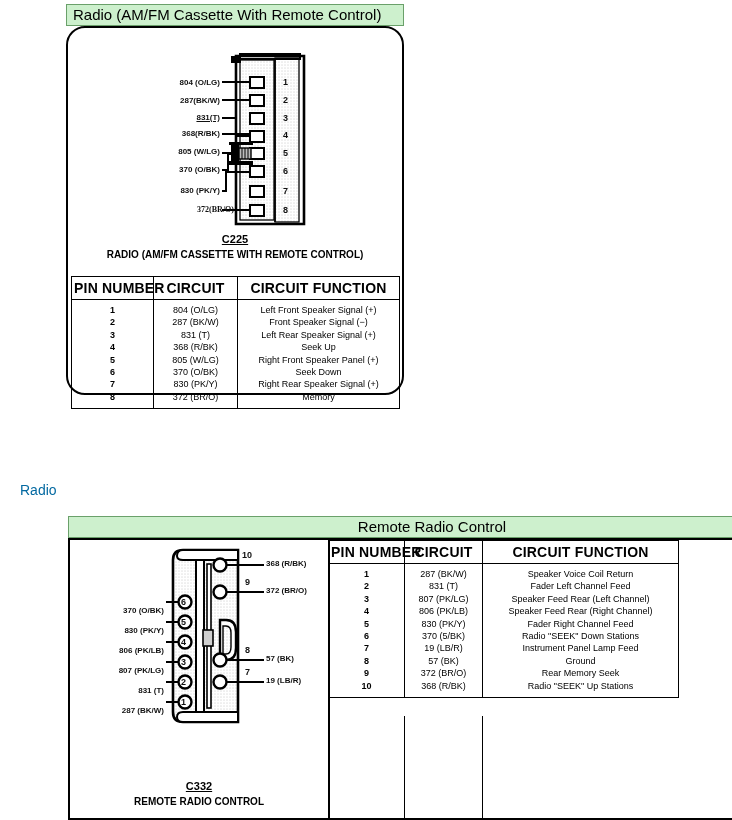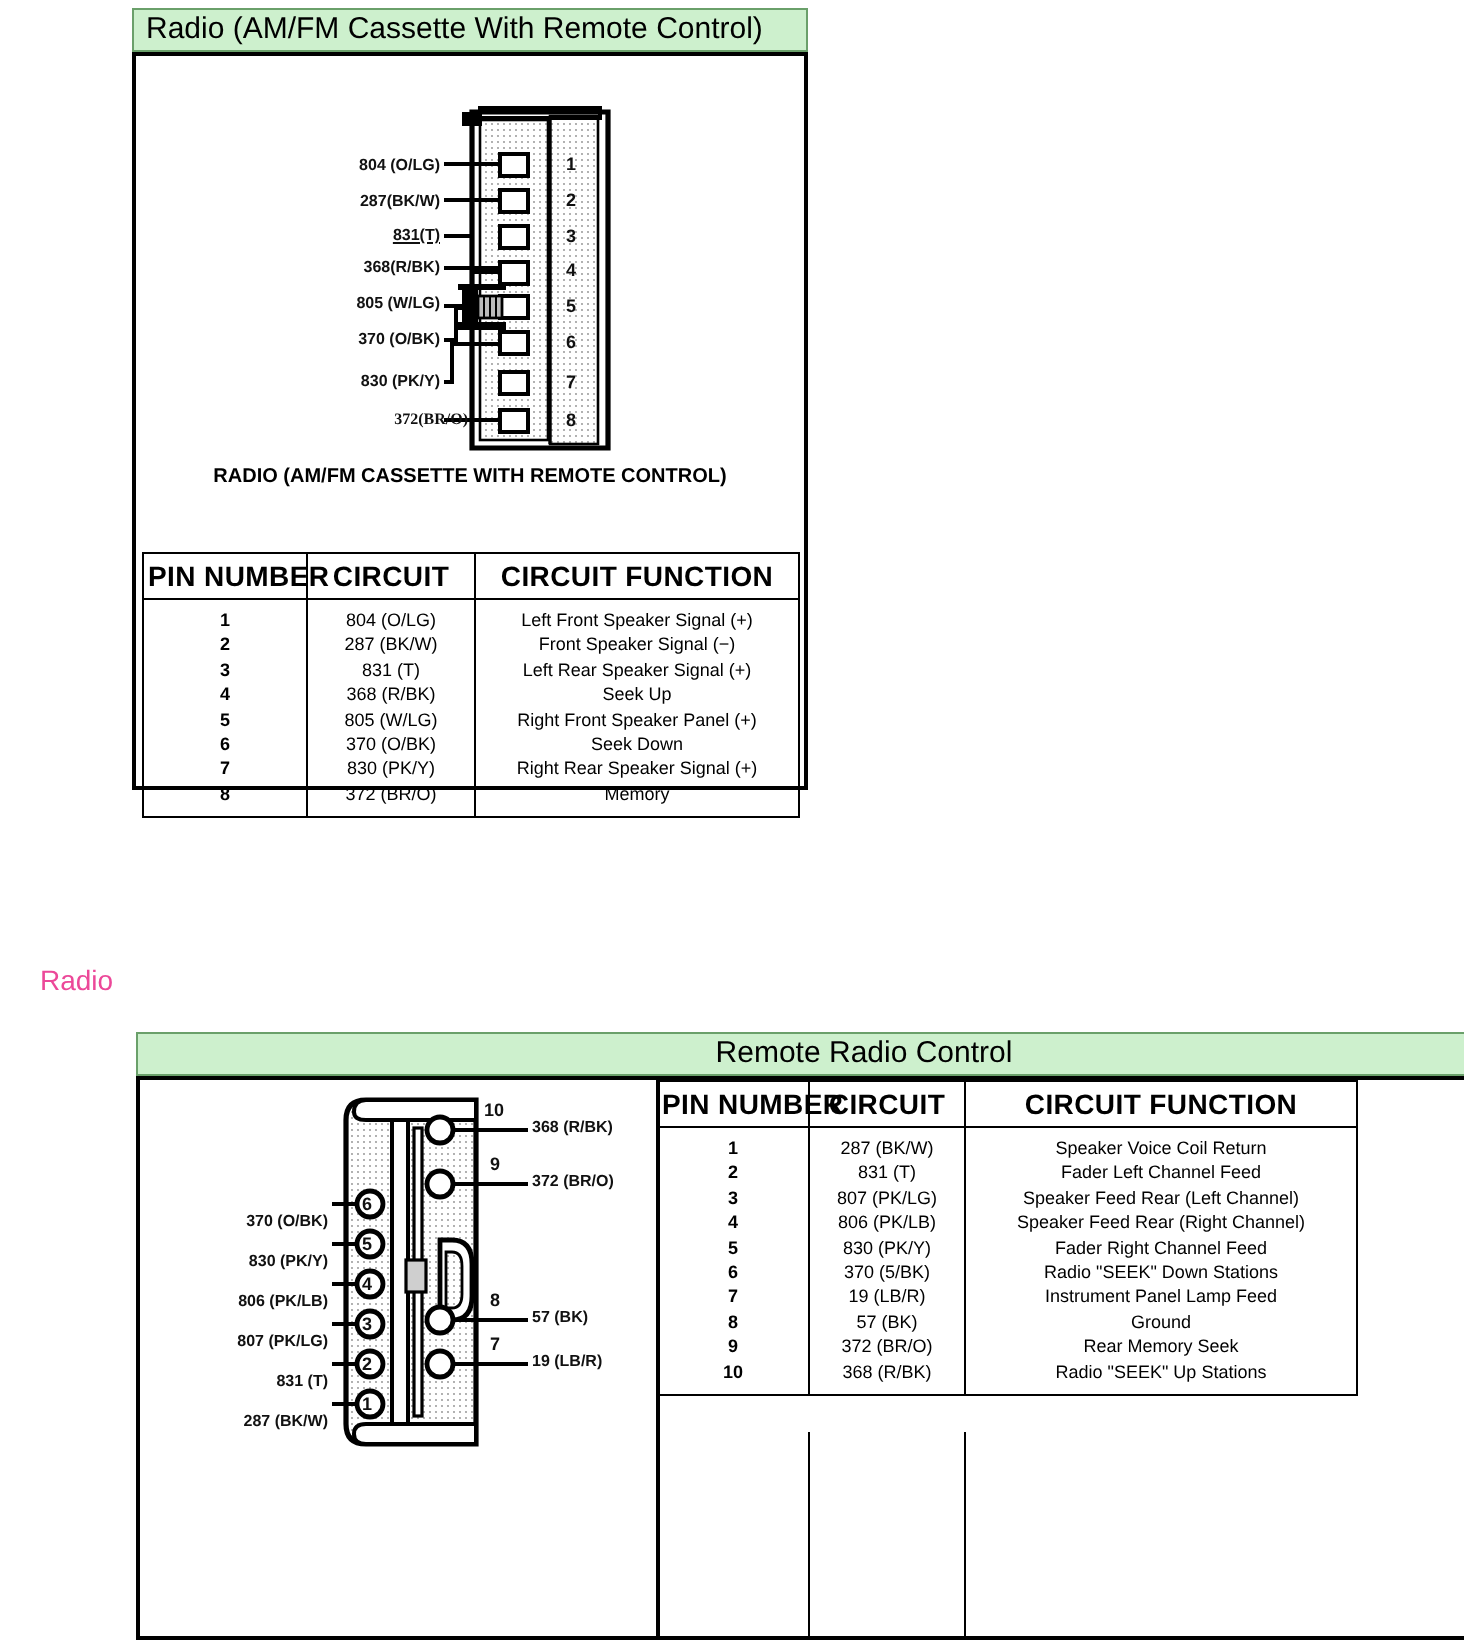--- a/index.html
+++ b/index.html
@@ -30,21 +30,21 @@
     box-sizing:border-box;
     border:2px solid #000;
     background:#fff;
     position:relative;
   }
 
   
   .free-label{
     position:absolute;
     font-size:14px;
-    color:#ec4899;
+    color:#0369a1;
     white-space:nowrap;
   }
 
   
   table.pin-table{
     border-collapse:collapse;
     font-family:"Liberation Sans", sans-serif;
     table-layout:fixed;
   }
   table.pin-table th{
@@ -104,21 +104,21 @@
   }
   svg{display:block;}
 </style>
 </head>
 <body>
 
 <div class="panel" style="left:66px;top:4px;width:338px;">
 
   <div class="panel-title title-left">Radio (AM/FM Cassette With Remote Control)</div>
 
-  <div class="panel-body" style="height:369px;">
+  <div class="panel-body" style="height:369px;border-radius:19px;">
 
     <div class="conn-wrap" style="left:0;top:0;width:334px;height:200px;">
 
       <div class="wlabel r" style="left:70px;top:50px;width:82px;">804 (O/LG)</div>
       <div class="wlabel r" style="left:70px;top:68px;width:82px;">287(BK/W)</div>
       <div class="wlabel r" style="left:70px;top:85px;width:82px;text-decoration:underline;">831(T)</div>
       <div class="wlabel r" style="left:70px;top:101px;width:82px;">368(R/BK)</div>
       <div class="wlabel r" style="left:70px;top:119px;width:82px;">805 (W/LG)</div>
       <div class="wlabel r" style="left:70px;top:137px;width:82px;">370 (O/BK)</div>
       <div class="wlabel r" style="left:70px;top:158px;width:82px;">830 (PK/Y)</div>
@@ -172,20 +172,21 @@
       <div class="pnum" style="left:215px;top:49px;">1</div>
       <div class="pnum" style="left:215px;top:67px;">2</div>
       <div class="pnum" style="left:215px;top:85px;">3</div>
       <div class="pnum" style="left:215px;top:102px;">4</div>
       <div class="pnum" style="left:215px;top:120px;">5</div>
       <div class="pnum" style="left:215px;top:138px;">6</div>
       <div class="pnum" style="left:215px;top:158px;">7</div>
       <div class="pnum" style="left:215px;top:177px;">8</div>
 
       <div class="conn-caption" style="left:0;top:205px;width:334px;">
+        <span class="cid">C225</span>
         <span>RADIO (AM/FM CASSETTE WITH REMOTE CONTROL)</span>
       </div>
     </div>
 
     <table class="pin-table" style="position:absolute;left:3px;top:248px;width:328px;">
       <colgroup>
           <col style="width:82px">
           <col style="width:84px">
           <col style="width:162px">
         </colgroup>
@@ -317,20 +318,24 @@
         <line x1="96" y1="122" x2="108" y2="122" stroke="#000" stroke-width="2"></line>
         <line x1="96" y1="142" x2="108" y2="142" stroke="#000" stroke-width="2"></line>
         <line x1="96" y1="162" x2="108" y2="162" stroke="#000" stroke-width="2"></line>
 
         <line x1="157" y1="25" x2="194" y2="25" stroke="#000" stroke-width="2"></line>
         <line x1="157" y1="52" x2="194" y2="52" stroke="#000" stroke-width="2"></line>
         <line x1="157" y1="120" x2="194" y2="120" stroke="#000" stroke-width="2"></line>
         <line x1="157" y1="142" x2="194" y2="142" stroke="#000" stroke-width="2"></line>
       </svg>
 
+      <div class="conn-caption" style="left:0;top:240px;width:258px;">
+        <span class="cid">C332</span>
+        <span>REMOTE RADIO CONTROL</span>
+      </div>
     </div>
 
     <div style="position:absolute;left:258px;top:0;width:2px;height:278px;background:#000;"></div>
 
     <table class="pin-table" style="position:absolute;left:258px;top:0px;width:350px;">
       <colgroup>
           <col style="width:76px">
           <col style="width:78px">
           <col style="width:196px">
         </colgroup>

